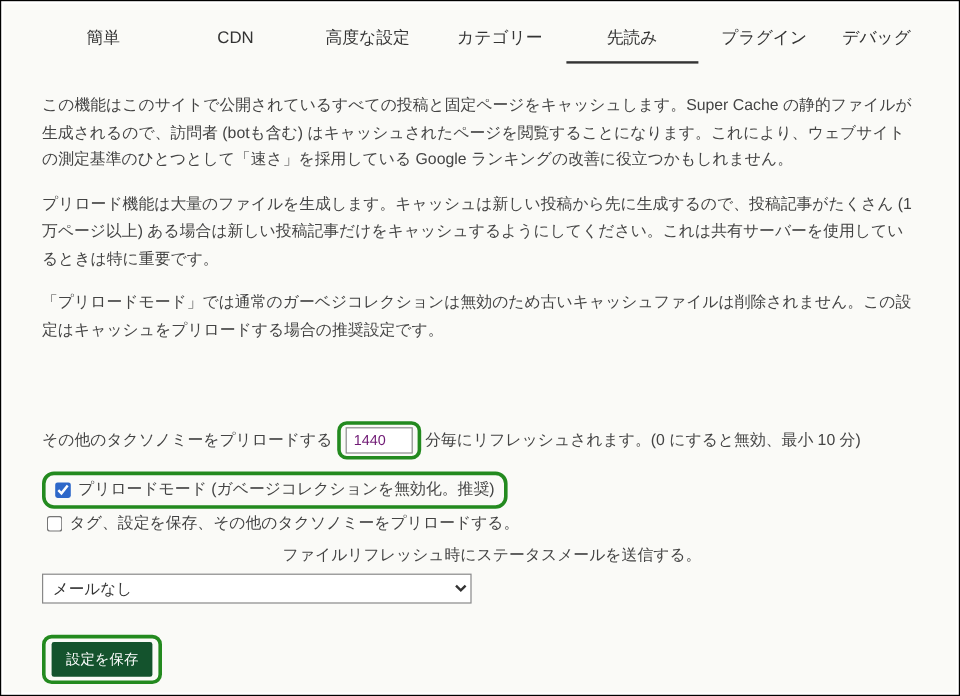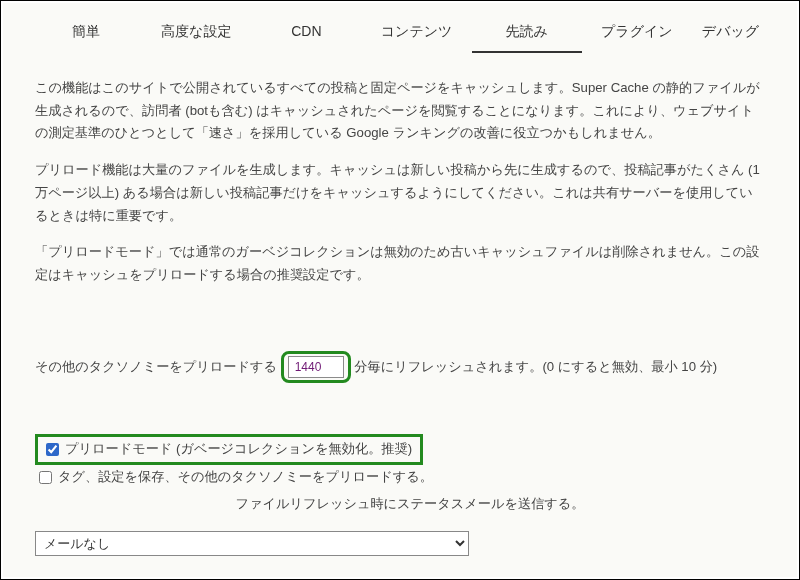--- a/index.html
+++ b/index.html
@@ -72,64 +72,63 @@
     align-items: center;
     padding: 2px 0;
     font-size: 13.2px;
   }
   .opt-row input[type=checkbox] {
     margin-right: 6px;
     accent-color: #2e68c9;
   }
   .highlight-row {
     border: 3px solid #238a1f;
-    border-radius: 0;
+    border-radius: 10px;
     display: inline-flex;
     align-items: center;
     padding: 1px 8px 1px 4px;
     margin-bottom: -3px;
-    margin-top: 41px;
   }
   select.mail {
-    width: 434px;
+    width: 358px;
     font-size: 13px;
     padding: 3px 4px;
     border: 1px solid #888;
     background: #fff;
     color: #333;
-    margin-top: 14px;
+    margin-top: 2px;
   }
   .save-wrap {
     margin-top: 20px;
     display: inline-block;
     border: 3px solid #238a1f;
     border-radius: 8px;
     padding: 3px 5px;
   }
   .save-btn {
-    background: #8b5cf6;
+    background: #14532d;
     color: #fff;
     border: none;
     padding: 6px 12px;
     font-size: 12px;
     border-radius: 2px;
     cursor: pointer;
   }
 </style>
 </head>
 <body>
 
 <div class="frame">
   <div class="inner">
 
     <div class="tabs">
       <div class="tab"><span>簡単</span></div>
+      <div class="tab"><span>CDN</span></div>
       <div class="tab"><span>高度な設定</span></div>
-      <div class="tab"><span>CDN</span></div>
-      <div class="tab"><span>コンテンツ</span></div>
+      <div class="tab"><span>カテゴリー</span></div>
       <div class="tab active"><span>先読み</span></div>
       <div class="tab"><span>プラグイン</span></div>
       <div class="tab debug"><span>デバッグ</span></div>
     </div>
 
     <div class="content">
       <div class="para">この機能はこのサイトで公開されているすべての投稿と固定ページをキャッシュします。Super Cache の静的ファイルが生成されるので、訪問者 (botも含む) はキャッシュされたページを閲覧することになります。これにより、ウェブサイトの測定基準のひとつとして「速さ」を採用している Google ランキングの改善に役立つかもしれません。</div>
       <div class="para">プリロード機能は大量のファイルを生成します。キャッシュは新しい投稿から先に生成するので、投稿記事がたくさん (1万ページ以上) ある場合は新しい投稿記事だけをキャッシュするようにしてください。これは共有サーバーを使用しているときは特に重要です。</div>
       <div class="para">「プリロードモード」では通常のガーベジコレクションは無効のため古いキャッシュファイルは削除されません。この設定はキャッシュをプリロードする場合の推奨設定です。</div>
 

